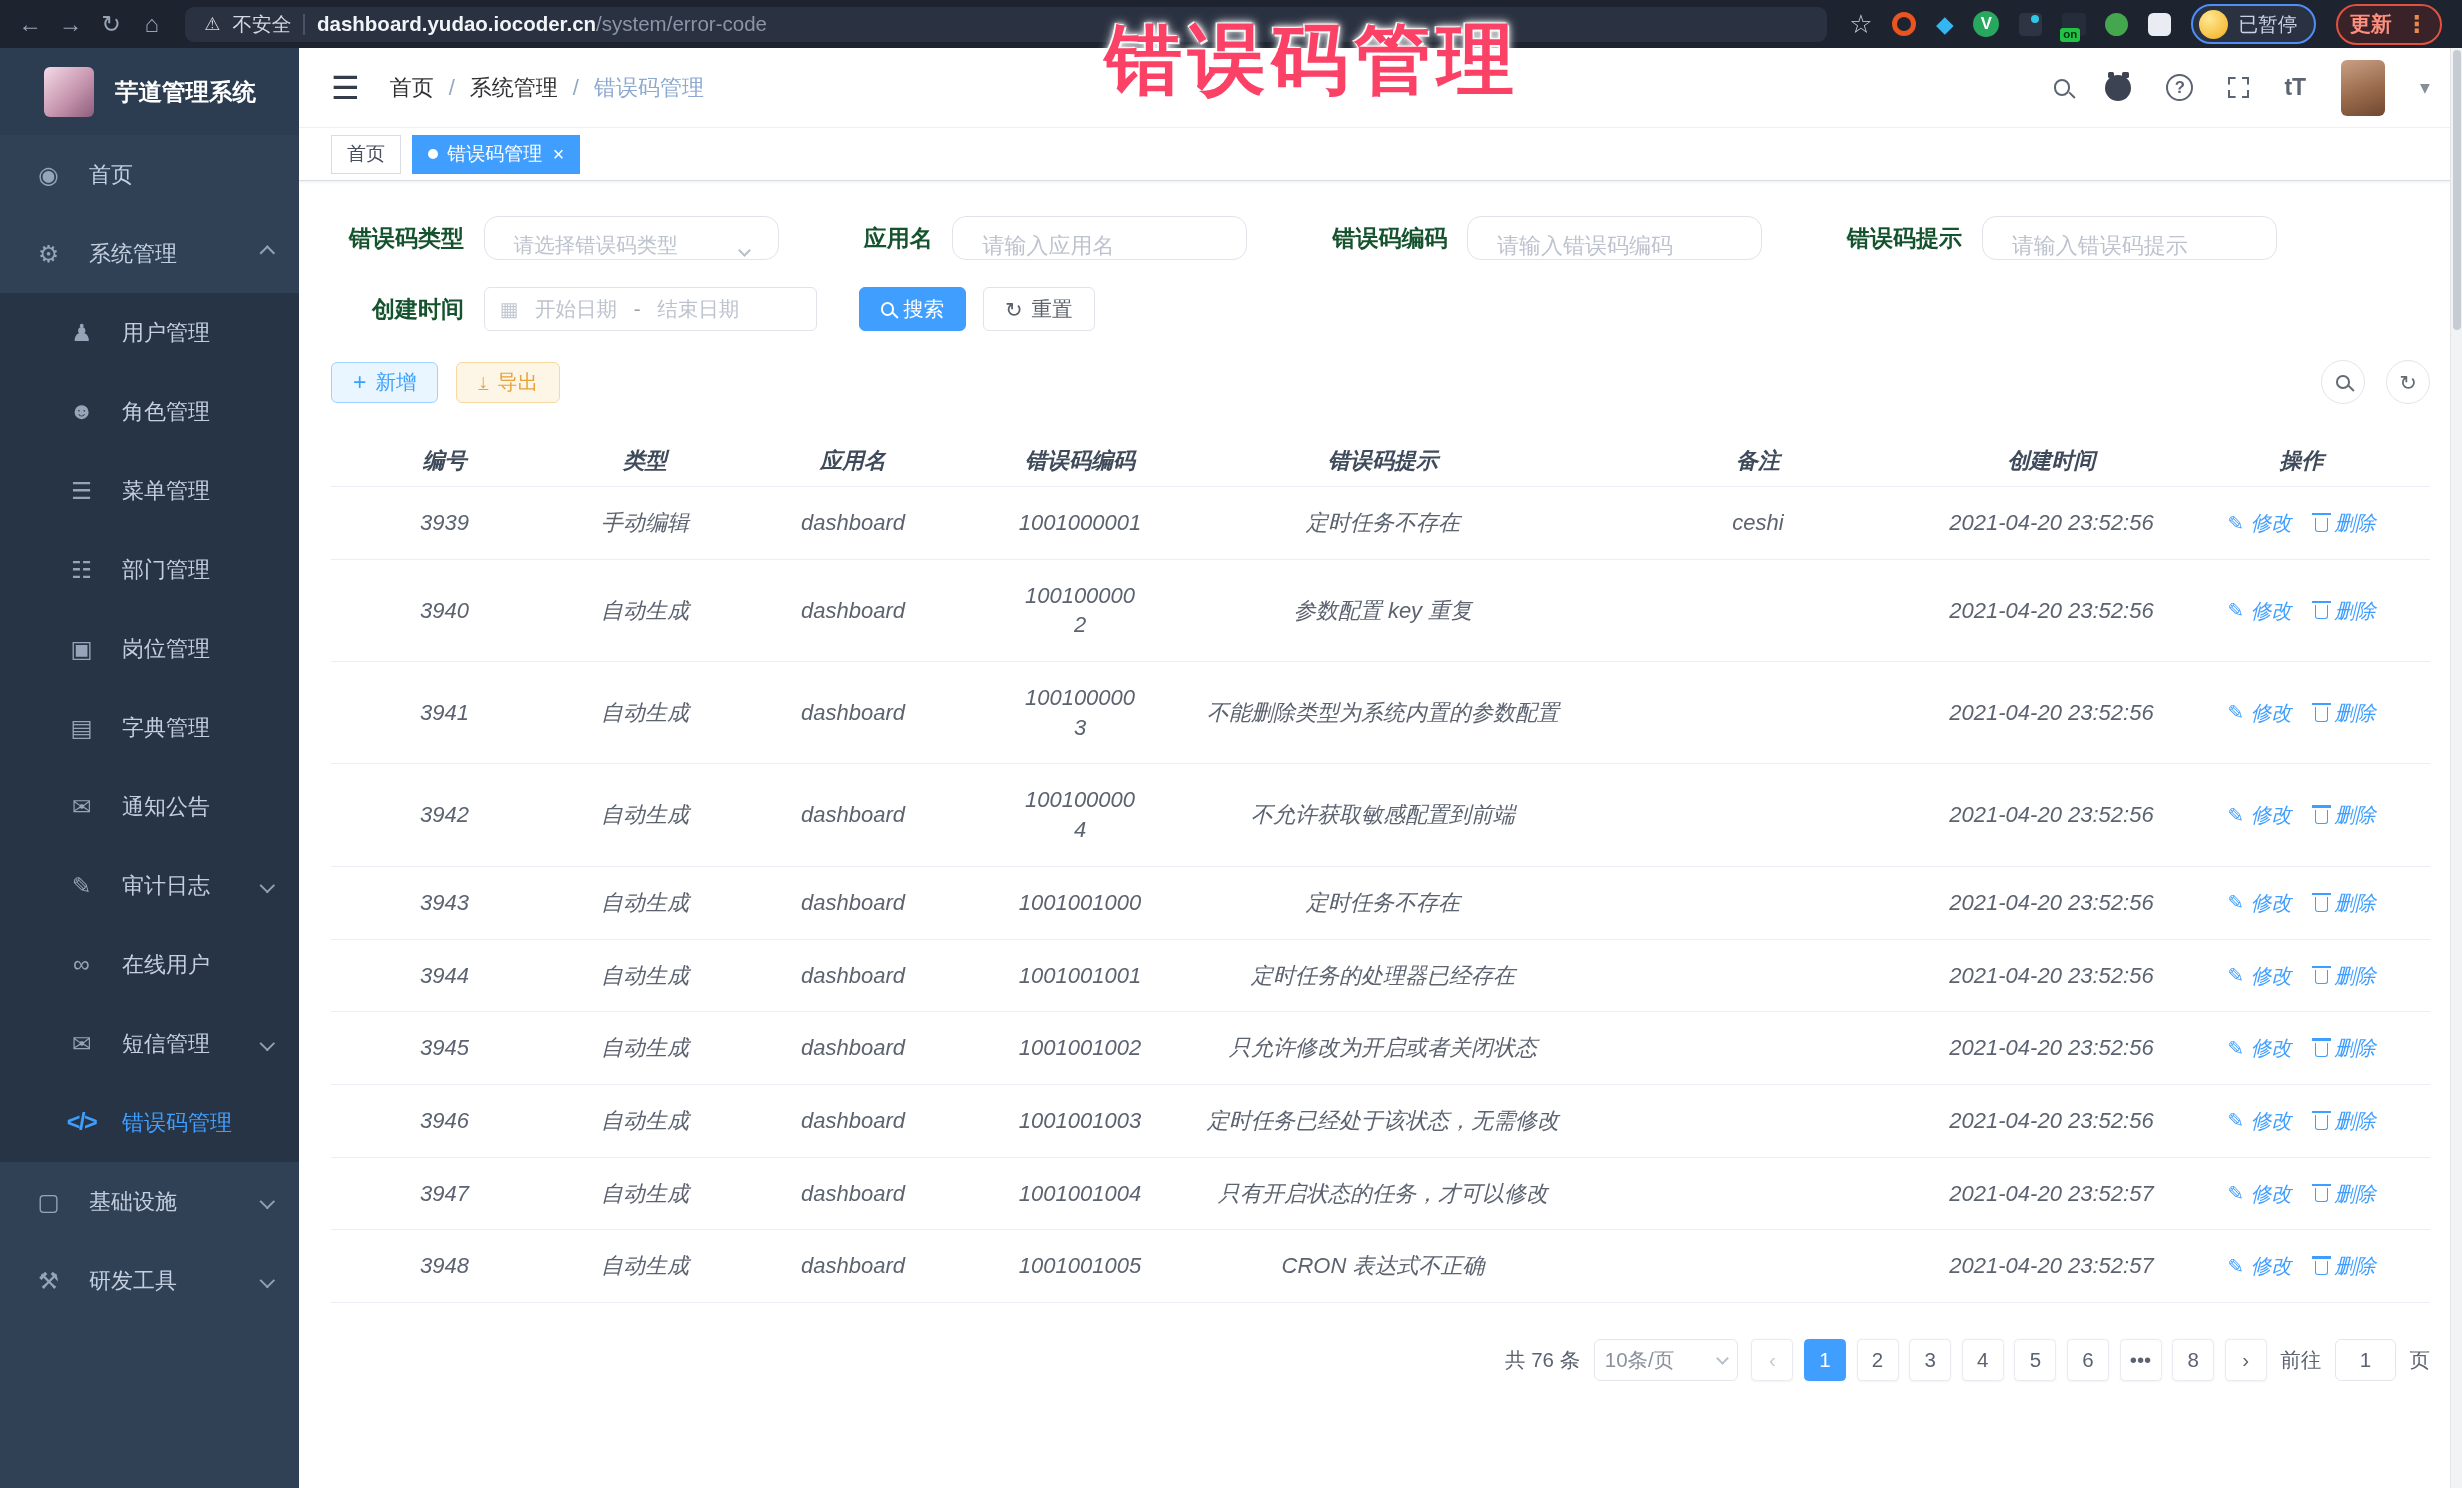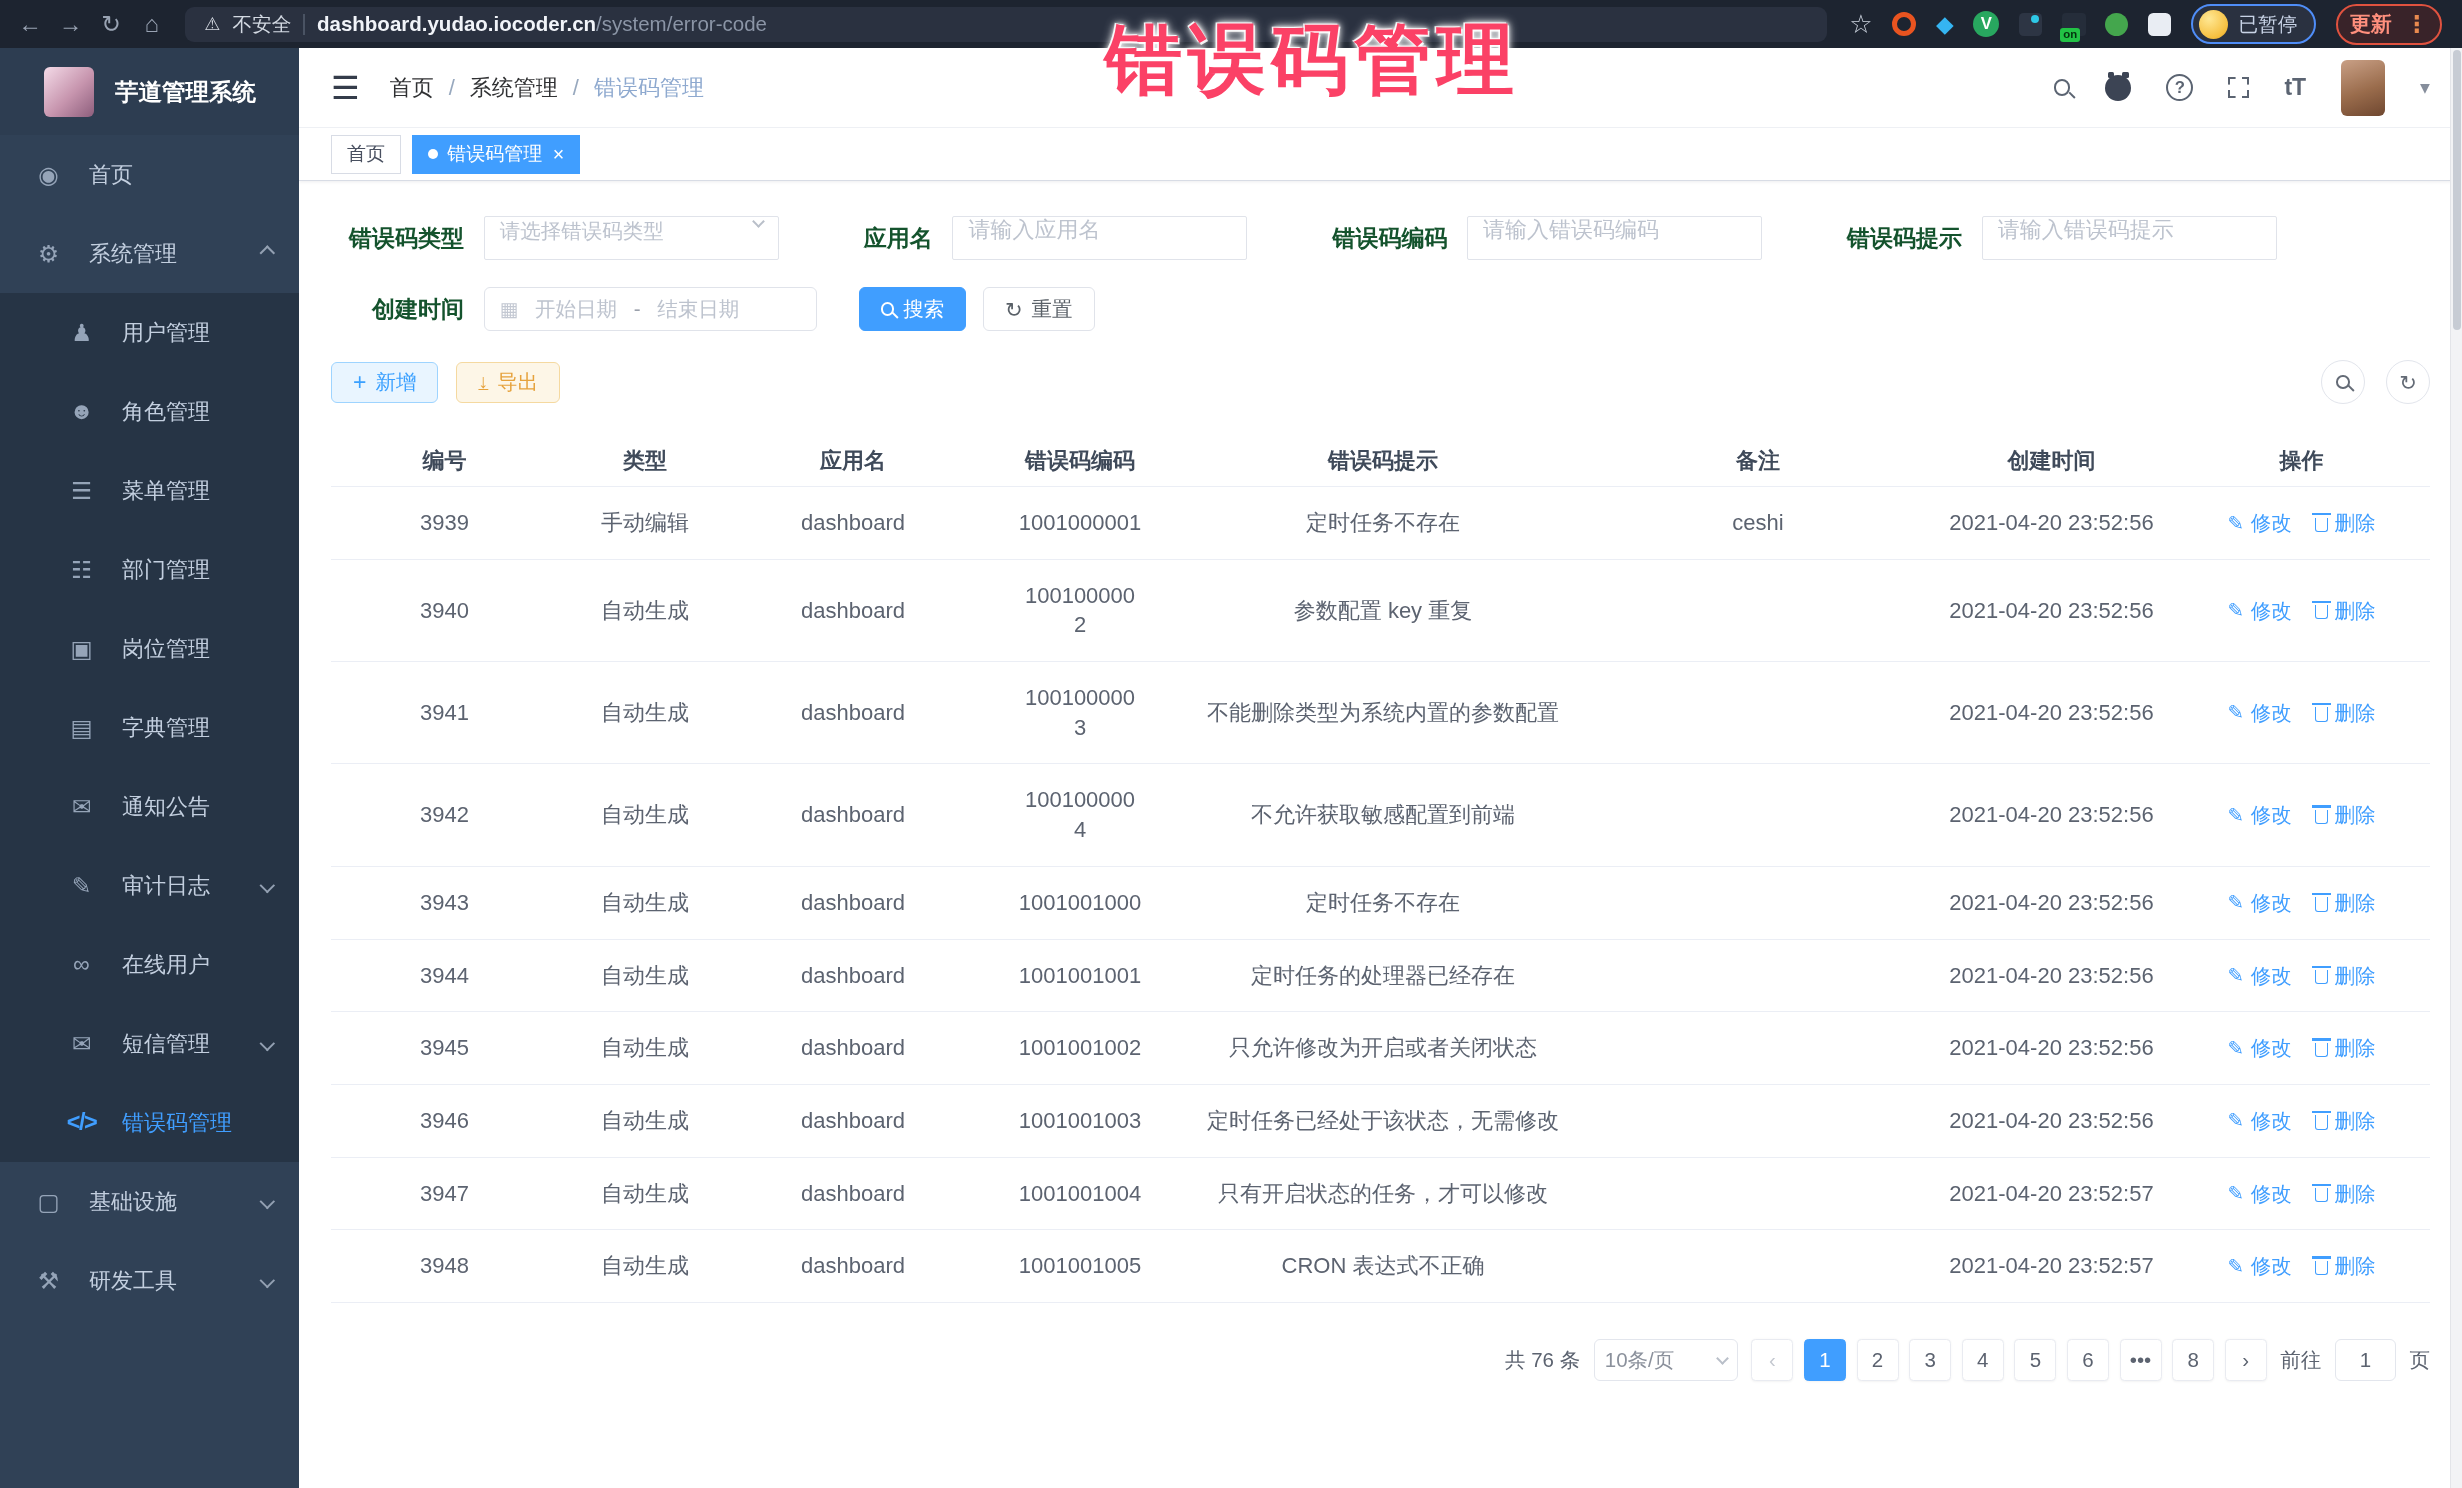--- a/index.html
+++ b/index.html
@@ -92,21 +92,21 @@
   .tag-dot { width:10.6px; height:10.6px; border-radius:50%; background:#fff; }
   .tag-x { font-size:19.7px; margin-left:1.5px; }
 
   
   .content { flex:1; padding:35px 32px 0; position:relative; min-width:0; }
   .filter-row { display:flex; align-items:center; }
   .filter-row + .filter-row { margin-top:27px; }
   .f-field { display:flex; align-items:center; }
   .f-label { font-size:23px; color:#14532d; font-weight:600; margin-right:19.7px; white-space:nowrap; }
   .f-label.w { min-width:133px; text-align:right; }
-  .box { width:295px; height:44px; border:1.5px solid #e0e3ea; border-radius:2px; background:#fff; display:flex; align-items:flex-start; padding:0 15px; }
+  .box { width:295px; height:44px; border:1.5px solid #e0e3ea; border-radius:14px; background:#fff; display:flex; align-items:flex-end; padding:0 29px; }
   .box input { border:none; outline:none; width:100%; font-size:22px; color:#606266; font-family:inherit; background:transparent; }
   .box input::placeholder { color:#bdc3ce; }
   .sel-text { color:#bdc3ce; font-size:20.5px; flex:1; }
   .sel-chev { width:9px; height:9px; border-right:2.3px solid #b9bfc9; border-bottom:2.3px solid #b9bfc9; transform:rotate(45deg); margin-bottom:3.8px; }
   .gap { width:85px; flex-shrink:0; }
   .datebox { width:333px; height:44px; border:1.5px solid #e0e3ea; border-radius:6px; display:flex; align-items:center; padding:0 15px; gap:16.7px; }
   .cal-ic { color:#c3c8d2; font-size:19.7px; }
   .ph { color:#bdc3ce; font-size:20.5px; }
   .d-sep { color:#9aa0ab; font-size:20.5px; }
   .btn { height:44px; border-radius:6px; display:inline-flex; align-items:center; justify-content:center; gap:9px; font-size:20.5px; padding:0 21px; border:1.5px solid transparent; cursor:pointer; }
@@ -117,21 +117,21 @@
   .actions { margin-top:29px; display:flex; align-items:center; }
   .btn-add { height:41px; background:#e9f5ff; border-color:#9ed4ff; color:#3aa0ff; }
   .btn-export { height:41px; background:#fdf6e7; border-color:#f5d9a0; color:#e6a23c; margin-left:18px; }
   .i-plus { font-size:23px; line-height:1; }
   .i-down { font-size:19.7px; line-height:1; text-decoration:underline; }
   .spacer { flex:1; }
   .circle-btn { width:44px; height:44px; border-radius:50%; border:1.5px solid #e2e5ec; background:#fff; display:flex; align-items:center; justify-content:center; color:#646b76; margin-left:21px; cursor:pointer; }
 
   
   .tbl { margin-top:32px; border-bottom:0.8px solid #ebeef5; }
-  .thead, .tr { display:grid; grid-template-columns:227px 174px 242px 212px 394px 356px 231px 269px; }
+  .thead, .tr { display:grid; grid-template-columns:227px 174px 242px 212px 394px 356px 231px 269px;font-style:italic; }
   .th { height:50px; display:flex; align-items:center; justify-content:center; font-size:22px; font-weight:600; color:#3f4a5a; }
   .tr { border-top:0.8px solid #ebeef5; }
   .td { display:flex; align-items:center; justify-content:center; text-align:center; font-size:22px; color:#5c6370; padding:21px 7.6px; line-height:1.35; }
   .td.code { white-space:pre-line; }
   .ops { gap:23px; }
   .op { color:#409eff; display:inline-flex; align-items:center; gap:6.8px; font-size:20.5px; text-decoration:none; cursor:pointer; }
   .i-pencil { font-size:19.7px; }
   .i-trash { position:relative; display:inline-block; width:13px; height:14.4px; border:1.5px solid currentColor; border-top:none; border-radius:0 0 3px 3px; margin-top:3.8px; }
   .i-trash::before { content:""; position:absolute; top:-4.5px; left:-3.8px; right:-3.8px; height:2.3px; background:currentColor; }
 

